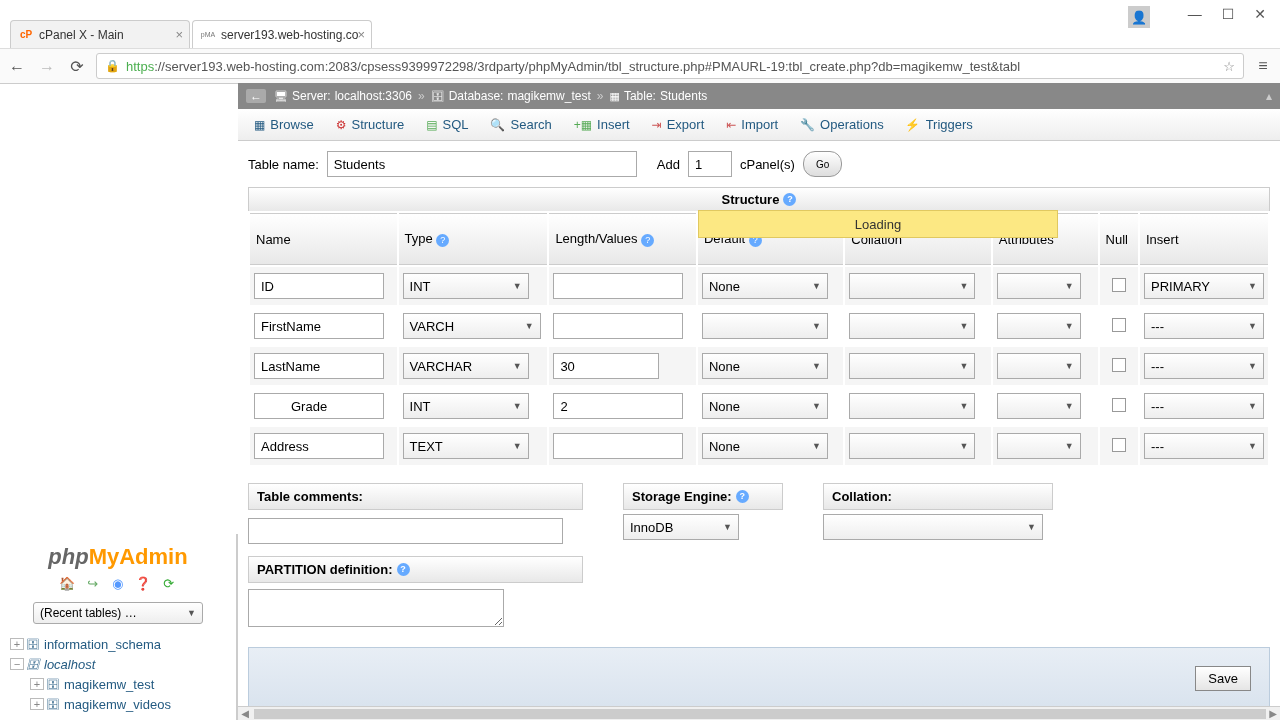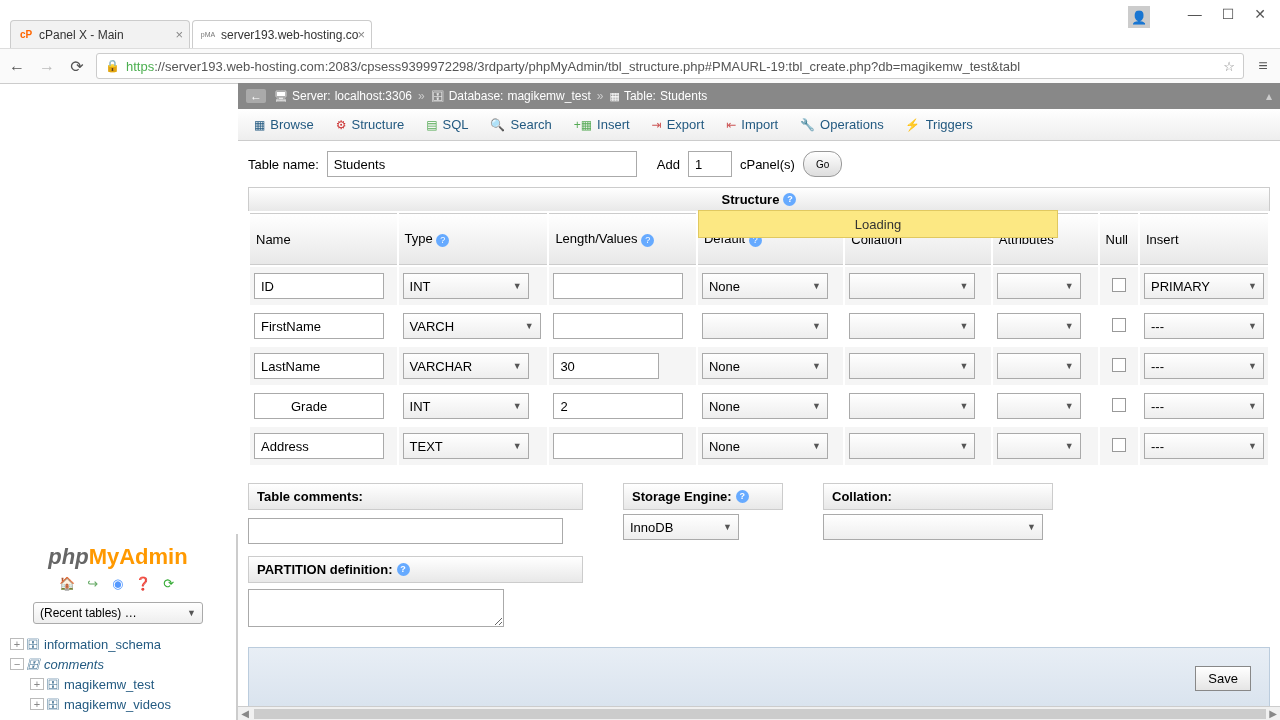--- a/index.html
+++ b/index.html
@@ -139,21 +139,21 @@
     </div>
     <div class="tree">
       <div class="tree-item">
         <span class="toggle">+</span>
         <span class="db-icon">🗄</span>
         <span>information_schema</span>
       </div>
       <div class="tree-item italic">
         <span class="toggle">−</span>
         <span class="db-icon">🗄</span>
-        <span>comments</span>
+        <span>localhost</span>
       </div>
       <div class="tree-children">
         <div class="tree-item">
           <span class="toggle">+</span>
           <span class="db-icon">🗄</span>
           <span>magikemw_test</span>
         </div>
         <div class="tree-item">
           <span class="toggle">+</span>
           <span class="db-icon">🗄</span>

